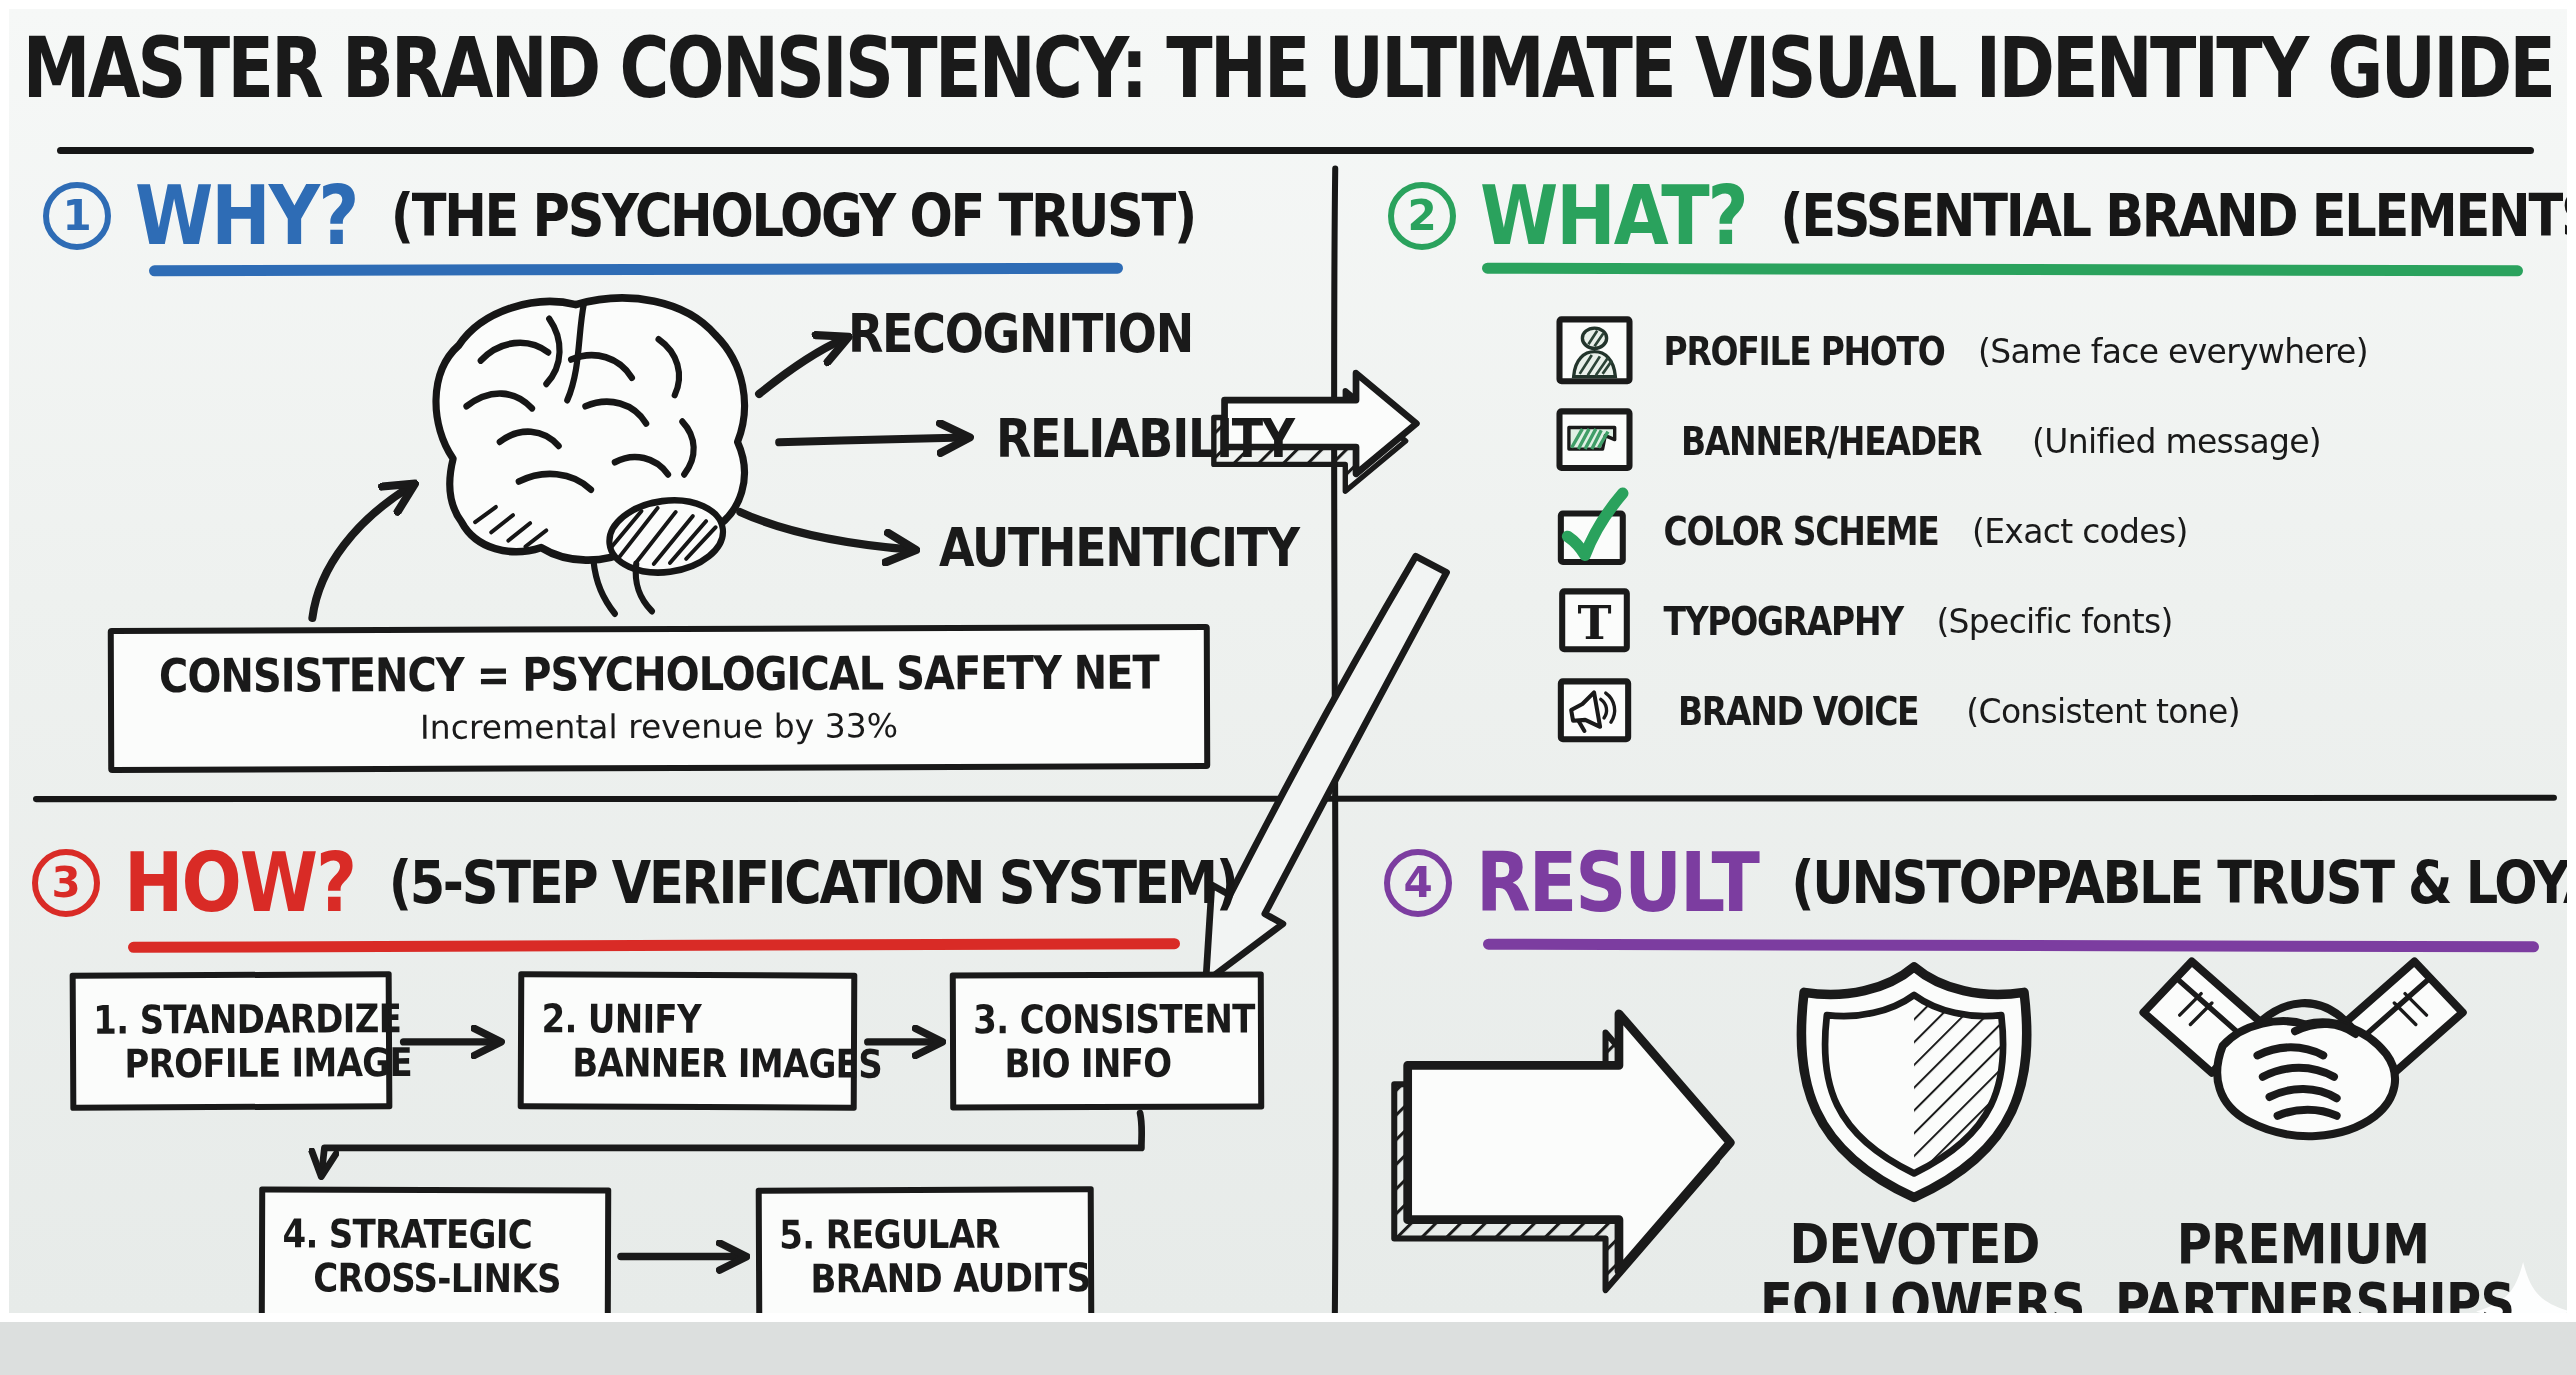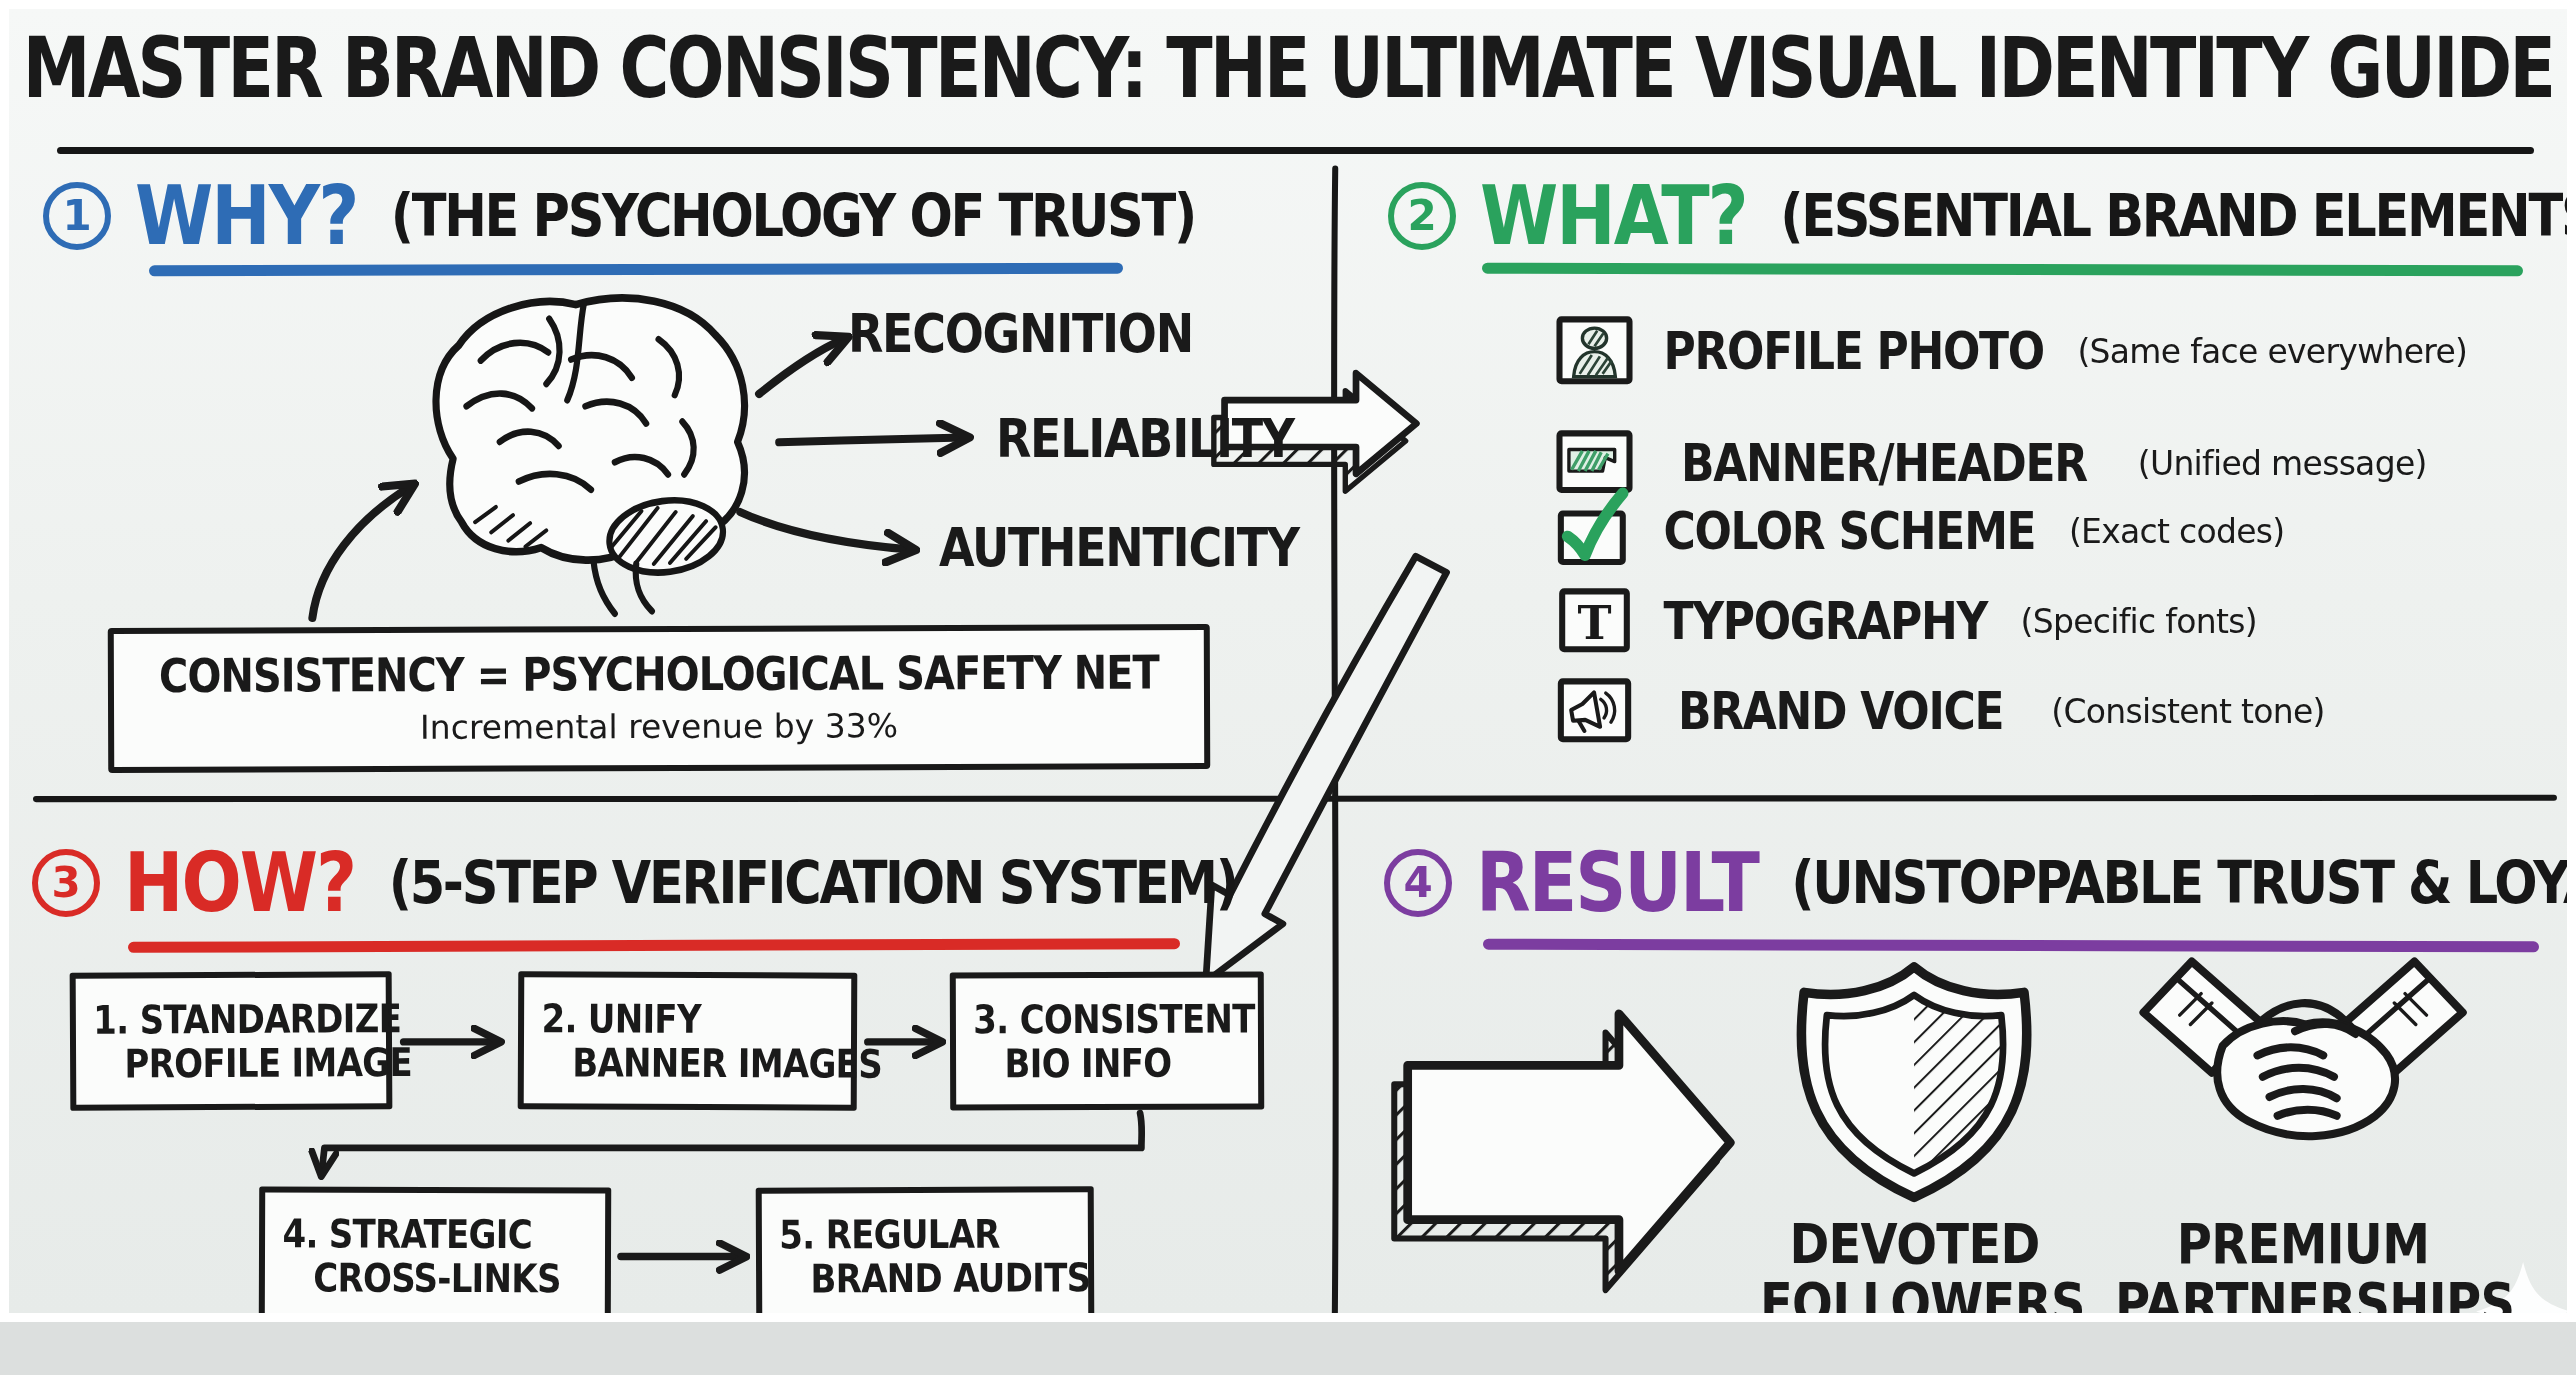--- a/index.html
+++ b/index.html
@@ -31,21 +31,21 @@
   
   .outcome { position:absolute; font-size:46px; font-weight:bold; letter-spacing:-1.3px; white-space:nowrap; }
   #callout { left:99px; top:617px; width:1102px; height:145px; border:6.7px solid #191919; border-radius:4px;
              background:#fbfcfb; transform:rotate(-0.2deg); display:flex; flex-direction:column;
              align-items:center; justify-content:center; gap:9.4px; box-sizing:border-box; }
   #callout .l1 { font-size:40px; font-weight:bold; letter-spacing:-1px; white-space:nowrap; }
   #callout .l2 { font-size:33px; letter-spacing:0px; white-space:nowrap; }
   
   .what-row { position:absolute; left:1546px; display:flex; align-items:center; gap:29.5px; height:70px; white-space:nowrap; }
   .what-row .icon { width:79px; height:70px; flex:0 0 auto; }
-  .what-label { font-size:44px; font-weight:bold; letter-spacing:-1.3px; }
+  .what-label { font-size:33px; font-weight:bold; letter-spacing:-1.3px; }
   .what-note  { font-size:33px; letter-spacing:-0.7px; margin-left:4px; }
   
   .step-box { position:absolute; border:6px solid #191919; border-radius:2.7px; background:#fbfcfb;
               display:flex; flex-direction:column; justify-content:center; box-sizing:border-box;
               font-size:34px; font-weight:bold; letter-spacing:-0.7px; line-height:1.3; padding-left:17.4px; }
   .step-box .l2 { margin-left:31px; }
   
   .result-label { position:absolute; text-align:center; font-size:48px; font-weight:bold;
                   letter-spacing:-0.7px; line-height:1.22; }
   
@@ -185,21 +185,21 @@
         <ellipse cx="58" cy="33" rx="18" ry="15" fill="#e9f0ea" stroke="#22342b" stroke-width="5"></ellipse>
         <path d="M49 42 L62 22 M58 45 L71 26" stroke="#2c4437" stroke-width="4" fill="none"></path>
         <path d="M27 90 C29 64 43 53 58 53 C73 53 87 64 89 90 Z" fill="#e9f0ea" stroke="#22342b" stroke-width="5"></path>
         <path d="M36 86 L54 58 M48 88 L66 60 M60 88 L78 62 M70 86 L84 66" stroke="#2c4437" stroke-width="4" fill="none"></path>
       </svg>
     </span>
     <span class="what-label"><span class="ty">PROFILE PHOTO</span></span>
     <span class="what-note">(Same face everywhere)</span>
   </div>
 
-  <div class="what-row" style="top:419px;gap:47px;">
+  <div class="what-row" style="top:397px;gap:47px;">
     <span class="icon">
       <svg viewBox="0 0 116 104" width="79" height="70">
         <rect x="6" y="8" width="104" height="84" fill="#fbfcfb" stroke="#1a1a1a" stroke-width="9" rx="3"></rect>
         <path d="M20 32 L88 32 L88 50 L74 44 L70 64 L20 64 Z" fill="#dff0e5" stroke="#1a1a1a" stroke-width="5" stroke-linejoin="round"></path>
         <path d="M24 62 L40 34 M34 64 L50 34 M44 64 L60 34 M54 64 L68 36 M64 62 L78 38" stroke="#3f9e68" stroke-width="5" fill="none"></path>
       </svg>
     </span>
     <span class="what-label"><span class="ty">BANNER/HEADER</span></span>
     <span class="what-note">(Unified message)</span>
   </div>

